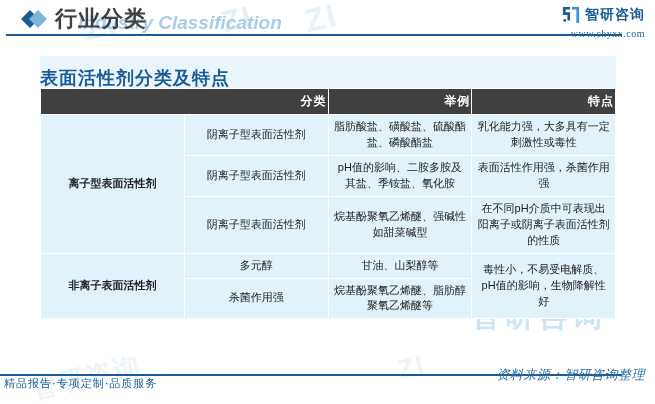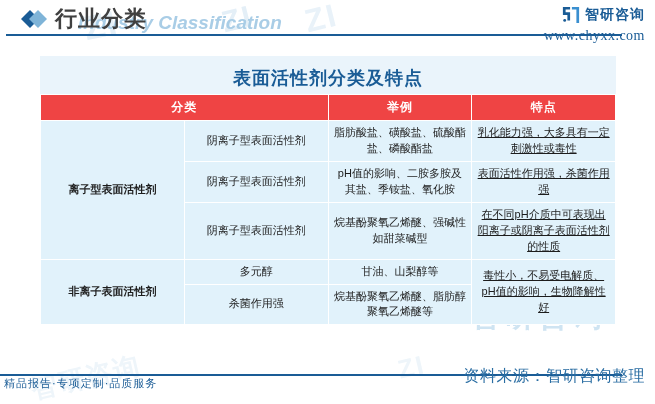--- a/index.html
+++ b/index.html
@@ -90,98 +90,98 @@
   }
   .brand-name {
     font-size: 14px;
     font-weight: bold;
     color: #1a5c96;
     letter-spacing: 1px;
     font-family: "DejaVu Sans", sans-serif;
   }
   .brand-url {
     margin-top: 4px;
-    font-size: 14px;
+    font-size: 10px;
     color: #1a5c96;
     font-family: "Liberation Serif", serif;
     letter-spacing: 0.5px;
   }
 
   
   .card {
     position: absolute;
     left: 40px; top: 56px;
     width: 576px;
     z-index: 2;
   }
   .card-title {
-    height: 38px;
+    height: 32px;
     line-height: 44px;
-    text-align: center;
     background: #eaf4fb;
     color: #1a5c96;
     font-size: 18px;
     font-weight: bold;
     font-family: "DejaVu Serif", "Liberation Serif", serif;
     letter-spacing: 1px;
   }
 
   table.data-table {
     width: 576px;
     border-collapse: collapse;
     table-layout: fixed;
     font-size: 11px;
   }
   table.data-table th {
-    background: #ef4444;
+    background: #404040;
     color: #ffffff;
     font-size: 12px;
     font-weight: bold;
     height: 23px;
-    text-align: center;
+    text-align: right;
     border: 1px solid #ffffff;
     letter-spacing: 1px;
   }
   table.data-table td {
     background: #e1f2fb;
     color: #1d1d1d;
     text-align: center;
     border: 1px solid #ffffff;
     padding: 4px 5px;
     line-height: 1.45;
     vertical-align: middle;
   }
   td.col-cat    { width: 108px; font-weight: bold; }
   td.col-sub    { width: 140px; }
   td.col-ex     { width: 160px; }
-  td.col-feat   { width: 168px; text-decoration: underline; }
+  td.col-feat   { width: 168px; }
 
   
   .footer-rule {
     position: absolute;
     left: 0; top: 374px;
     width: 622px; height: 2px;
     background: #1a5c96;
     z-index: 3;
   }
   .footer-left {
     position: absolute;
     left: 4px; top: 376px;
     font-size: 11px;
     color: #1a5c96;
     letter-spacing: 1px;
     z-index: 3;
   }
   .footer-right {
     position: absolute;
     right: 10px; top: 366px;
-    font-size: 16px;
+    font-size: 13px;
     color: #2b6ea3;
     letter-spacing: 0.5px;
     z-index: 3;
+    font-style: italic;
   }
 </style>
 </head>
 <body>
 
 <div class="wm" style="left:84px; top:6px; font-size:34px; transform:rotate(-12deg); color:#e6f0f7;">ZI</div>
 <div class="wm" style="left:222px; top:2px; font-size:30px; transform:rotate(-14deg); color:#e4eff7;">ZI</div>
 <div class="wm" style="left:305px; top:0px; font-size:32px; transform:rotate(-14deg); color:#e9f2f9;">ZI</div>
 <div class="wm" style="left:92px; top:72px; font-size:26px; transform:rotate(-13deg); color:#e9f1f8;">智研咨询</div>
 <div class="wm" style="left:424px; top:68px; font-size:26px; transform:rotate(-13deg); color:#e9f1f8;">智研咨询</div>

